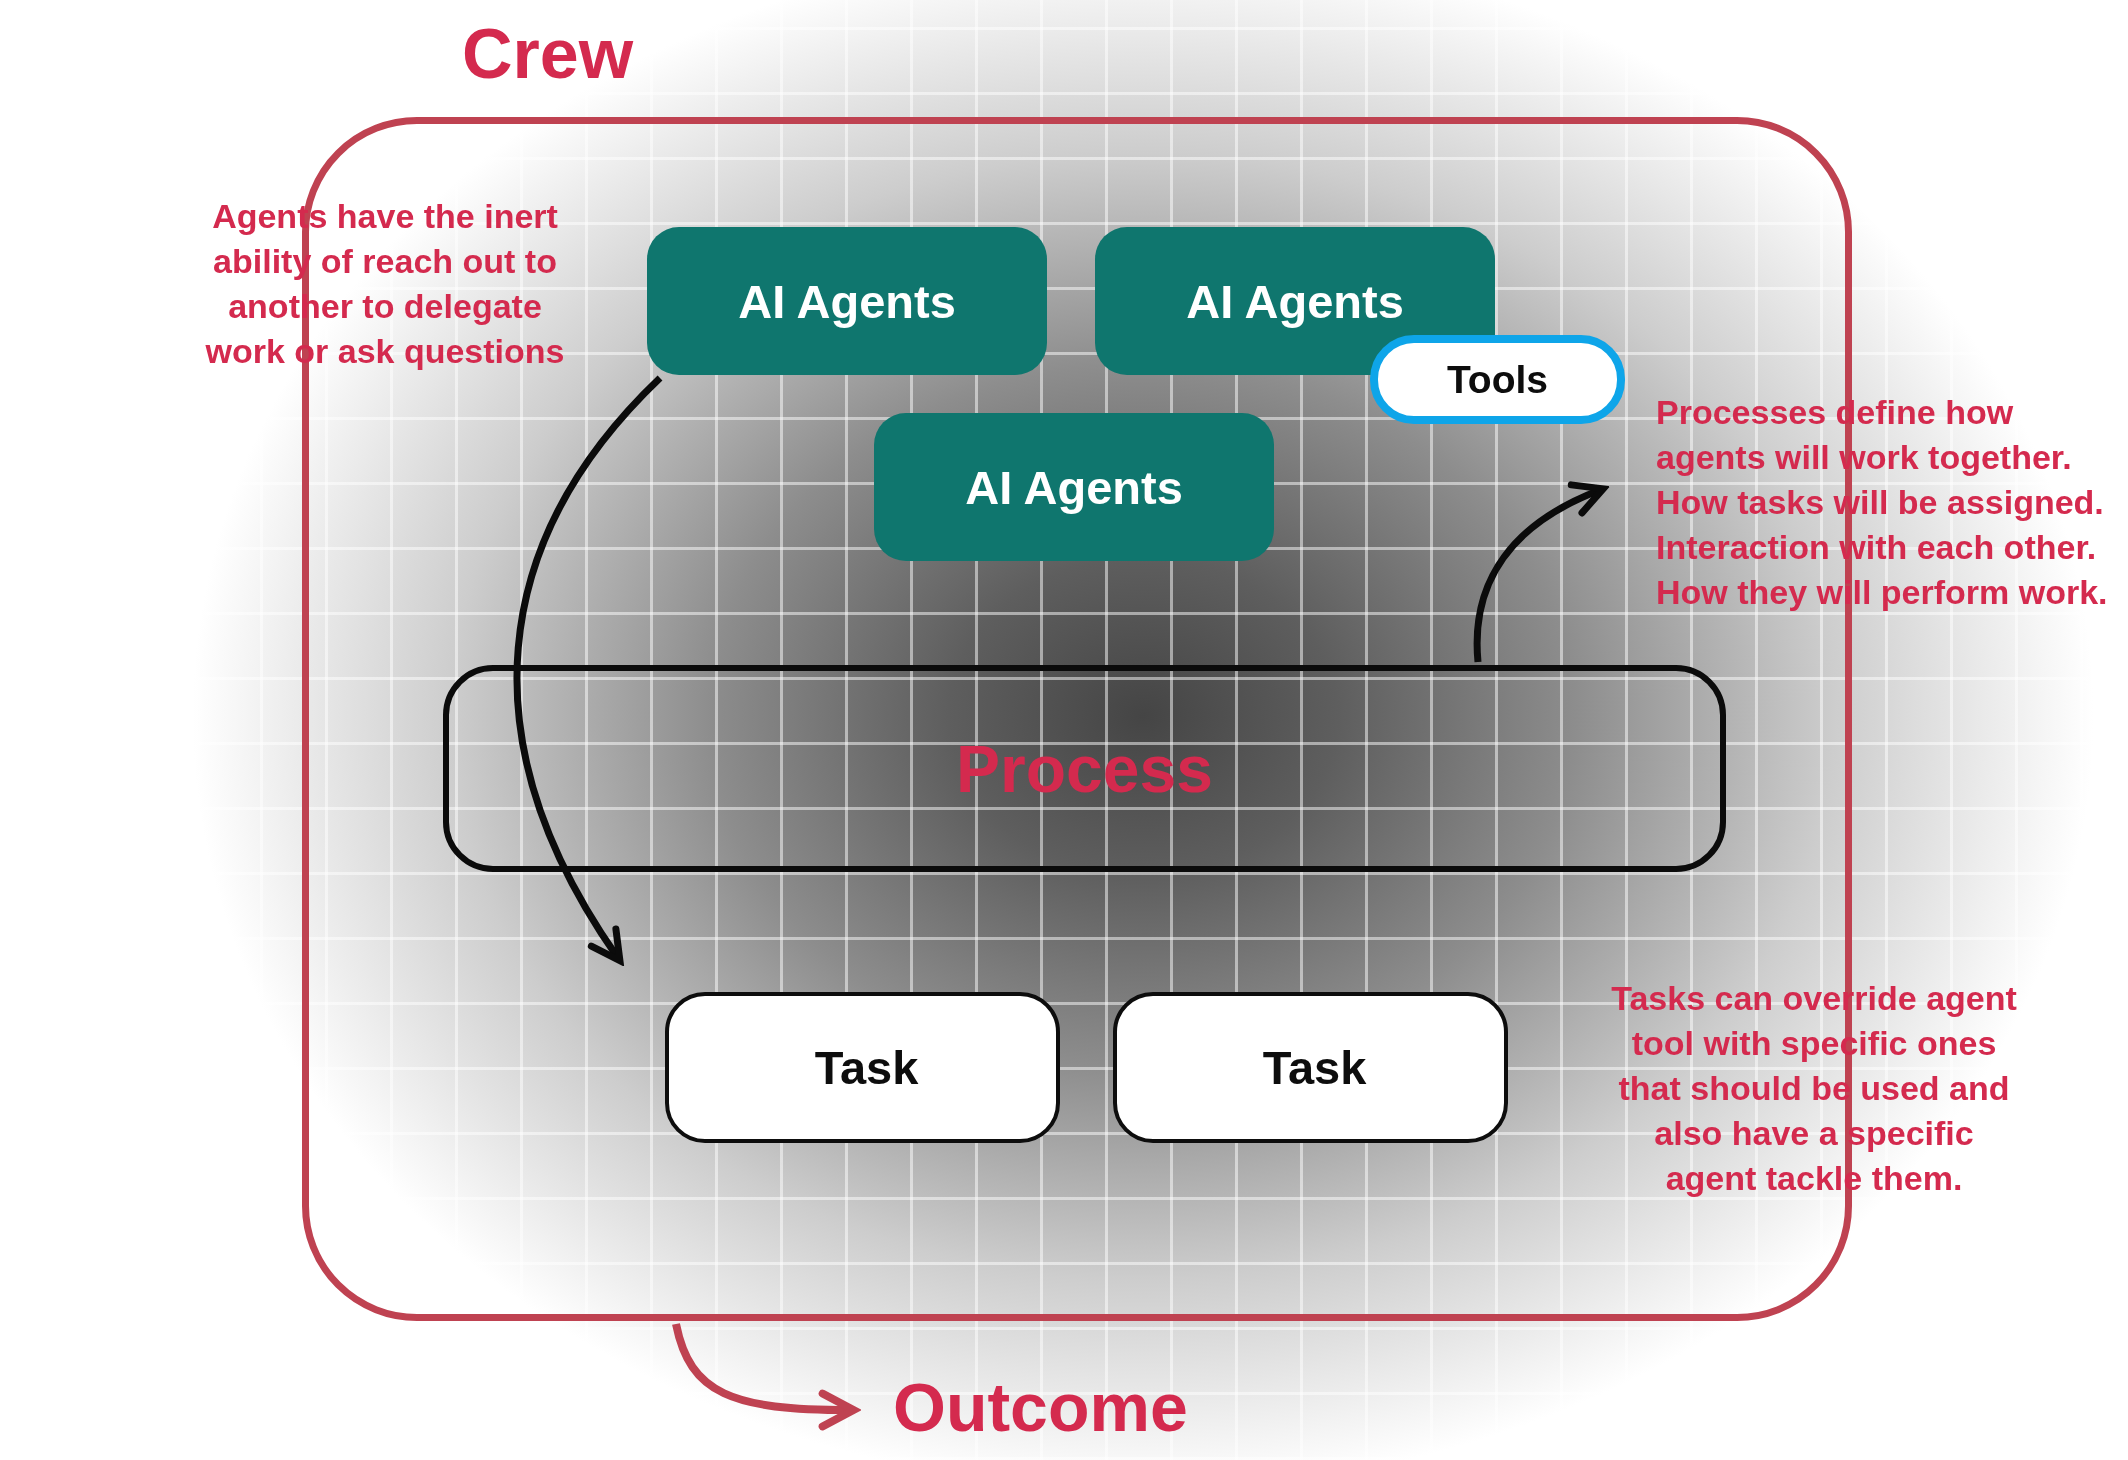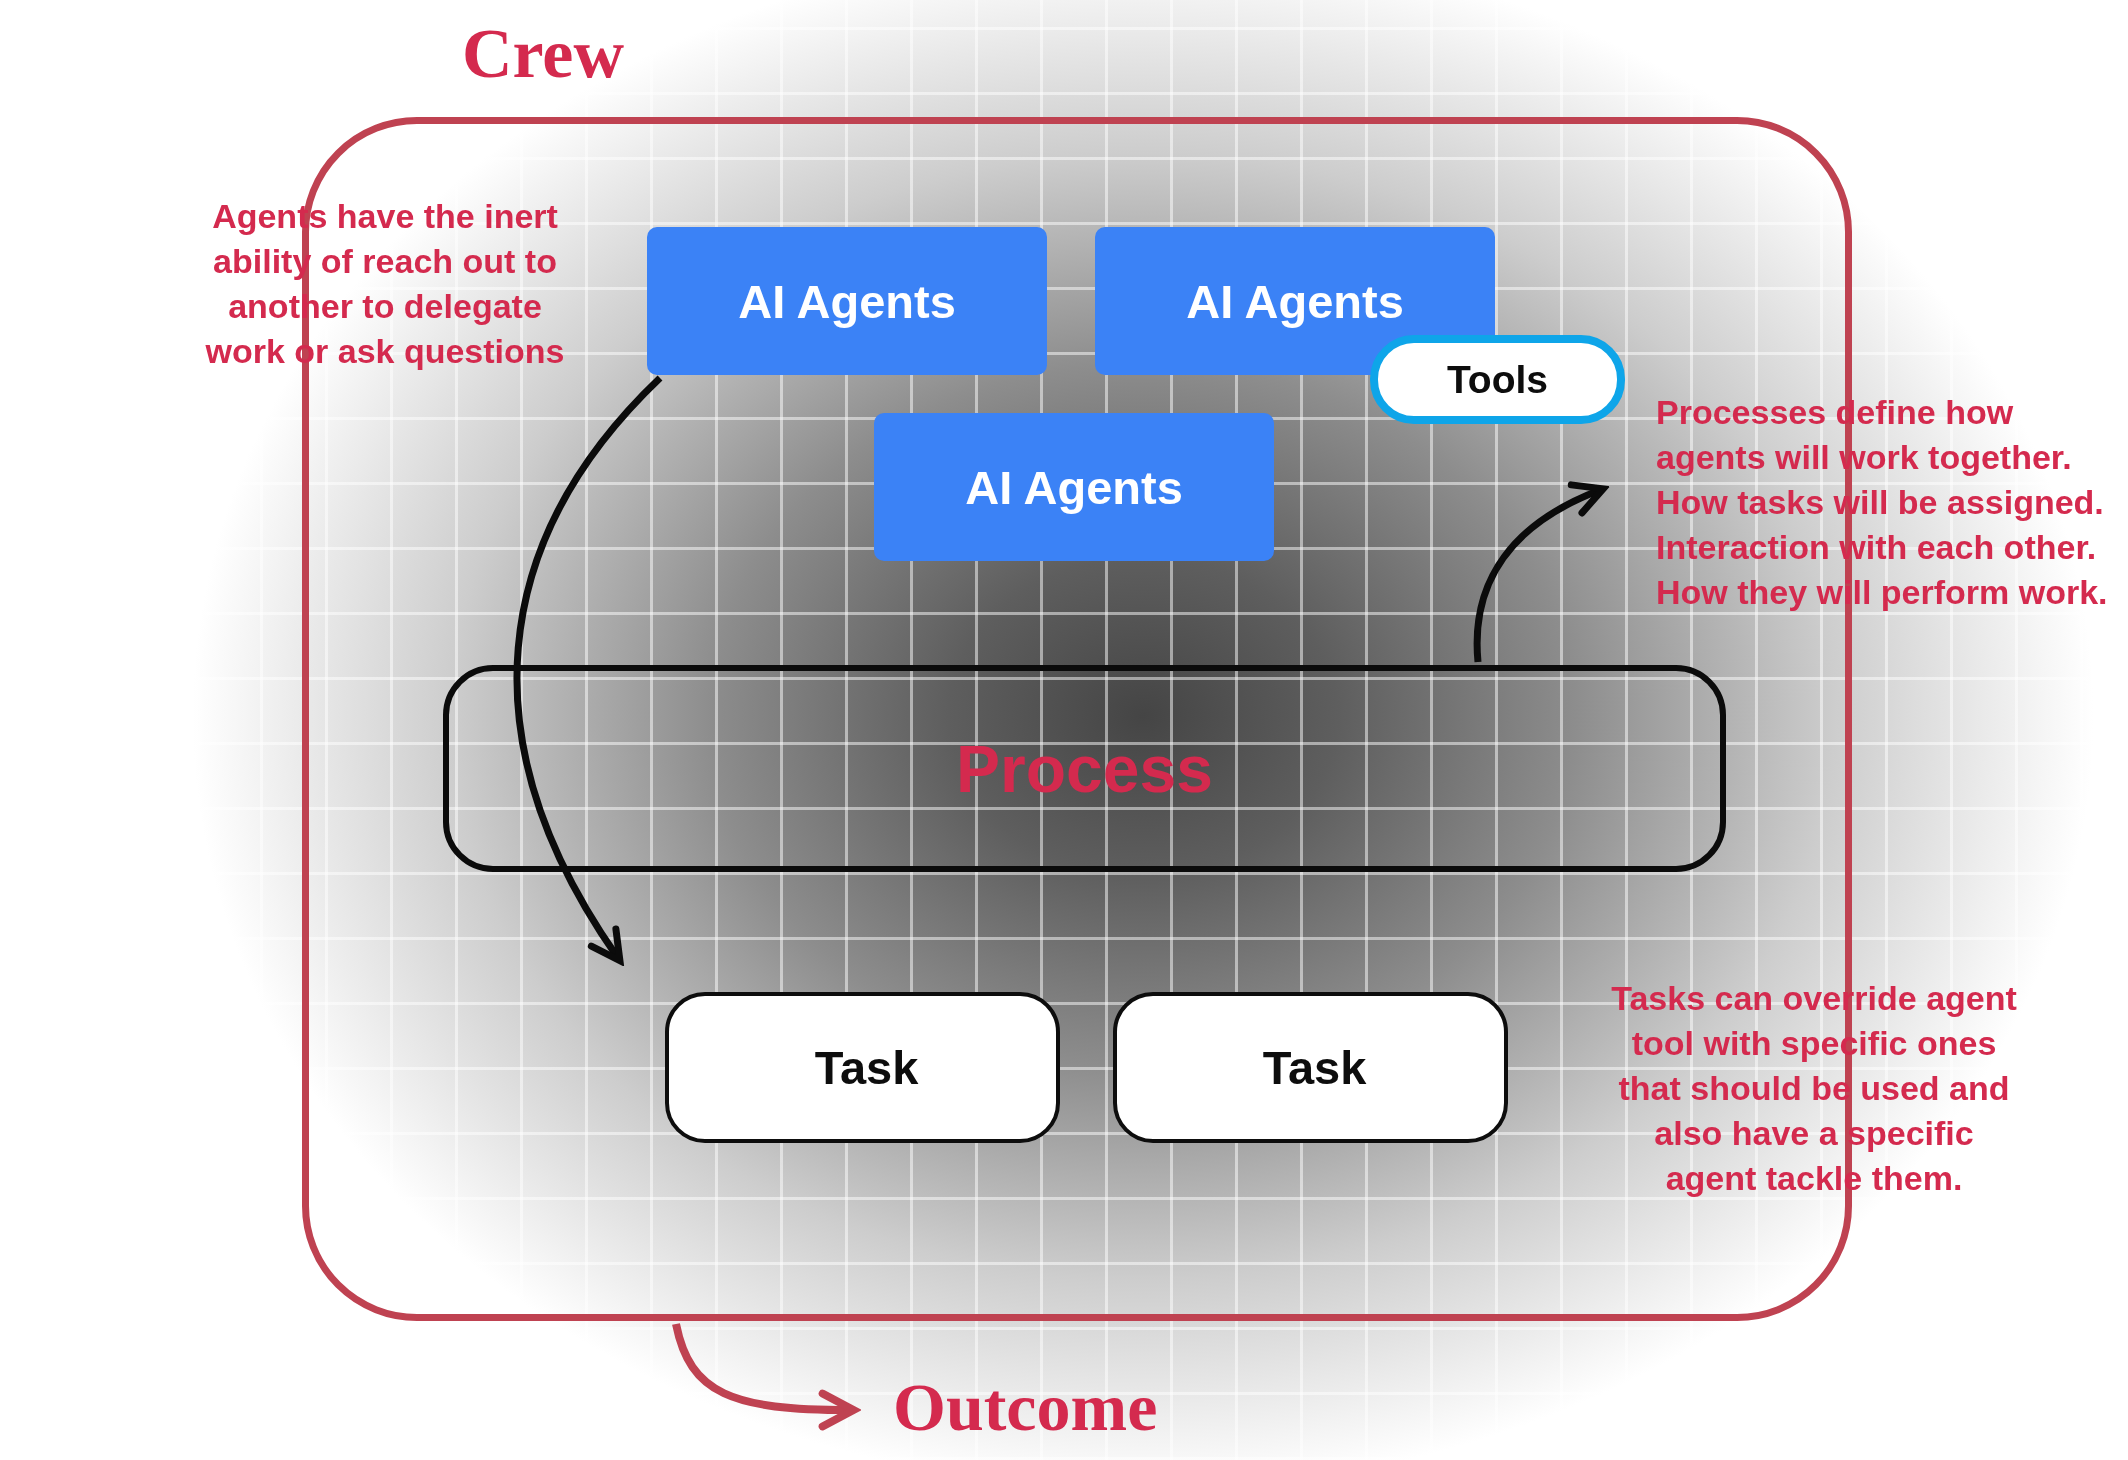--- a/index.html
+++ b/index.html
@@ -26,33 +26,32 @@
     border:7px solid var(--border-red);
     border-radius:115px;
     background:transparent;
     box-sizing:border-box;
   }
   .title{
     position:absolute;
     color:var(--accent);
     font-weight:700;
     letter-spacing:0;
-    font-family:Liberation Serif, serif;
   }
   .crew-title{left:462px;top:14px;font-size:70px;}
   .outcome-title{left:893px;top:1368px;font-size:68px;}
   .node{
     position:absolute;
     display:flex;align-items:center;justify-content:center;
     box-sizing:border-box;
     text-align:center;
   }
   .agent{
-    background:#3b82f6;color:#ffffff;
-    border-radius:10px;
+    background:#0f766e;color:#ffffff;
+    border-radius:32px;
     width:400px;height:148px;
     font-size:47px;
   }
   .agent-1{left:647px;top:227px;}
   .agent-2{left:1095px;top:227px;}
   .agent-3{left:874px;top:413px;}
   .tools{
     left:1370px;top:335px;width:255px;height:89px;
     background:#ffffff;color:#0d0d0d;
     border:8px solid #0ea5e9;border-radius:44px;

